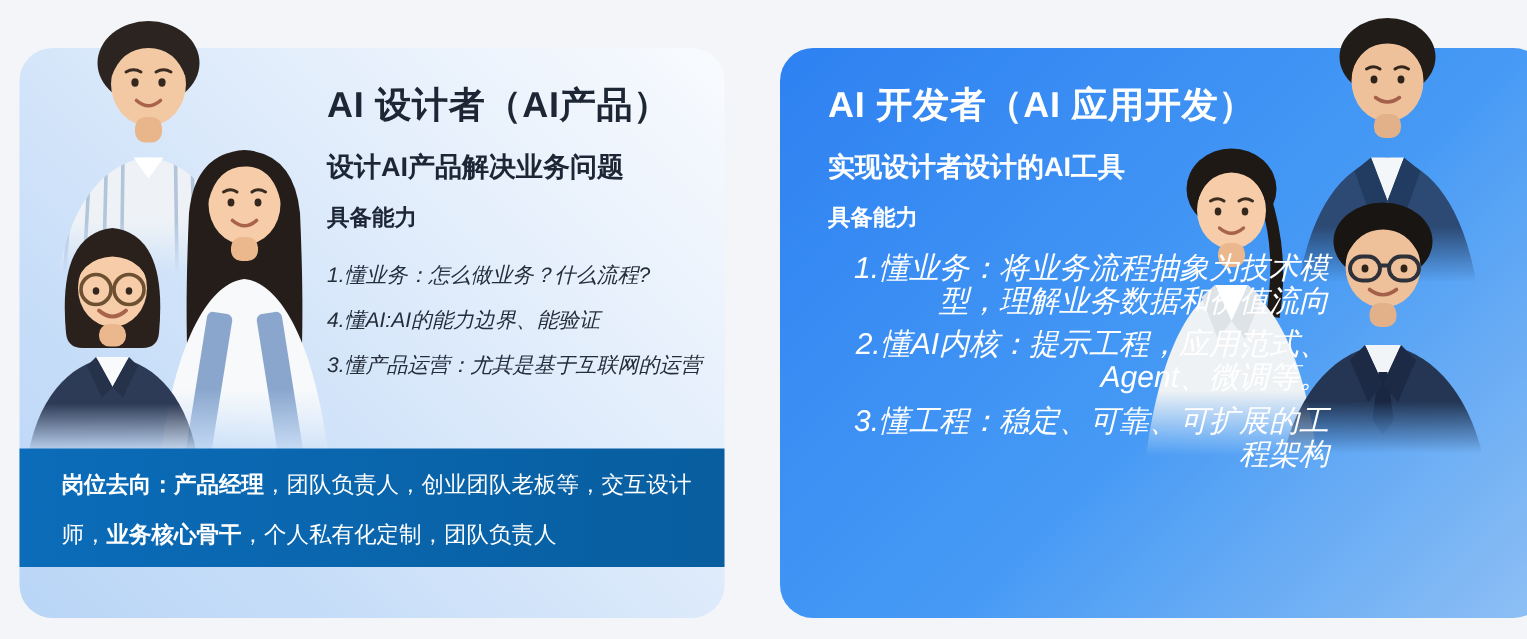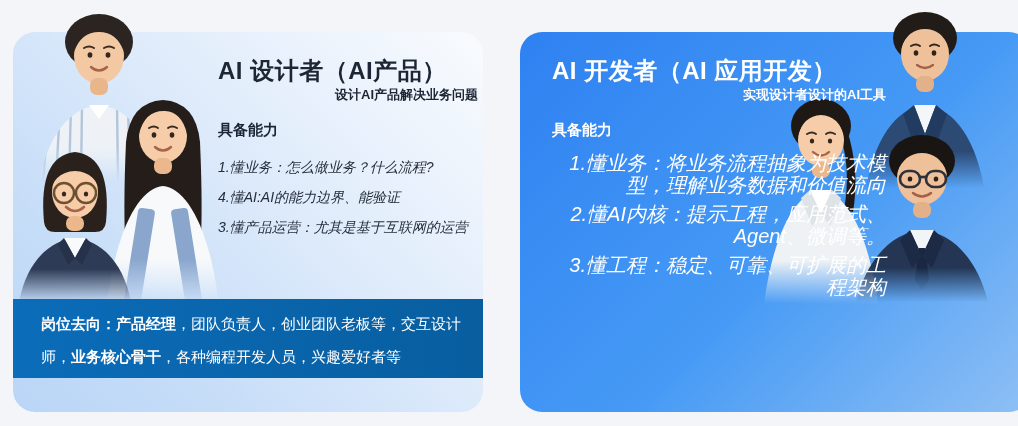--- a/index.html
+++ b/index.html
@@ -36,22 +36,22 @@
     mask-image:linear-gradient(to bottom,#000 80%,rgba(0,0,0,0) 100%);
   }
   .content{position:absolute;z-index:4;}
   .card-designer .content{left:205px;top:26px;width:260px;color:#1d2634;}
   .card-developer .content{left:32px;top:26px;width:334px;color:#ffffff;}
   .title{
     margin:0;
     font-size:24px;font-weight:700;line-height:26px;letter-spacing:.5px;
   }
   .subtitle{
-    margin:1px 0 0 0;
-    font-size:13px;font-weight:700;line-height:20px;text-align:right;
+    margin:17px 0 0 0;
+    font-size:18px;font-weight:700;line-height:20px;
   }
   .cap-head{
     margin:15px 0 12px 0;
     font-size:15px;font-weight:700;line-height:20px;
   }
   .cap-list{margin-top:9px;font-style:italic;}
   .card-designer .cap{font-size:14px;line-height:30px;color:#242d3a;}
   .card-developer .cap{font-size:20px;line-height:22px;margin-bottom:7px;text-align:right;}
   .band{
     position:absolute;left:0;right:0;top:267px;height:79px;
@@ -148,21 +148,21 @@
       <p class="subtitle">设计AI产品解决业务问题</p>
       <p class="cap-head">具备能力</p>
       <div class="cap-list">
         <div class="cap">1.懂业务：怎么做业务？什么流程?</div>
         <div class="cap">4.懂AI:AI的能力边界、能验证</div>
         <div class="cap">3.懂产品运营：尤其是基于互联网的运营</div>
       </div>
     </div>
 
     <footer class="band">
-      <p><b>岗位去向：</b><b>产品经理</b><span>，团队负责人，创业团队老板等，交互设计师，</span><b>业务核心骨干</b><span>，各种编程开发人员，兴趣爱好者等</span></p>
+      <p><b>岗位去向：</b><b>产品经理</b><span>，团队负责人，创业团队老板等，交互设计师，</span><b>业务核心骨干</b><span>，个人私有化定制，团队负责人</span></p>
     </footer>
   </section>
 
   <section class="card card-developer">
 
     <div class="photo fade" style="left:338px;top:-28px;width:134px;height:184px;z-index:1;" role="img" aria-label="深蓝西装男士">
       <svg viewBox="0 0 134 184">
         <ellipse cx="67" cy="34" rx="32" ry="26" fill="#221c18"></ellipse>
         <ellipse cx="67" cy="50" rx="24" ry="27" fill="#eec19a"></ellipse>
         <path d="M43,44 Q45,15 67,13 Q89,15 91,44 Q84,25 67,25 Q50,25 43,44 Z" fill="#221c18"></path>

